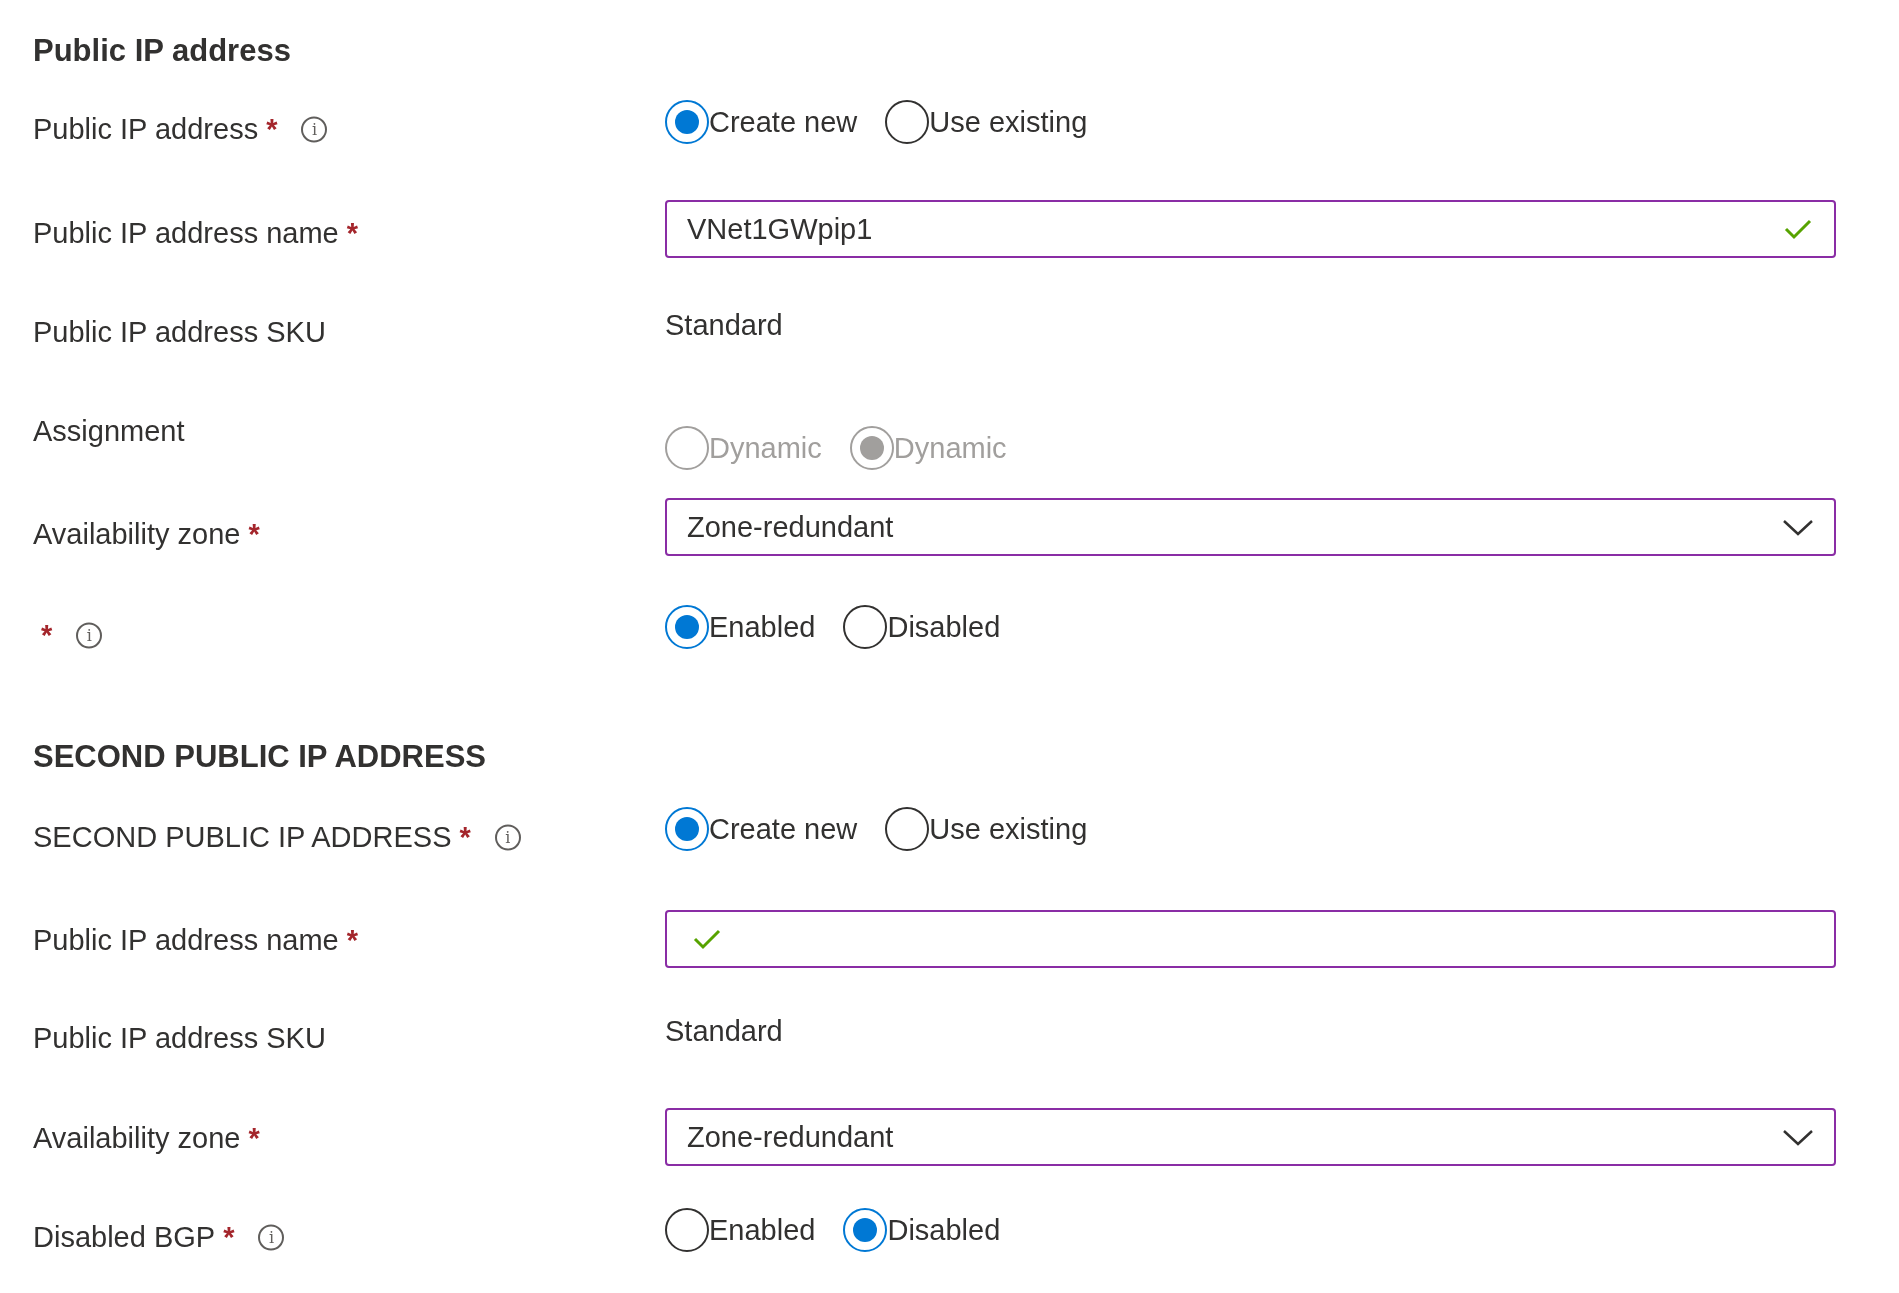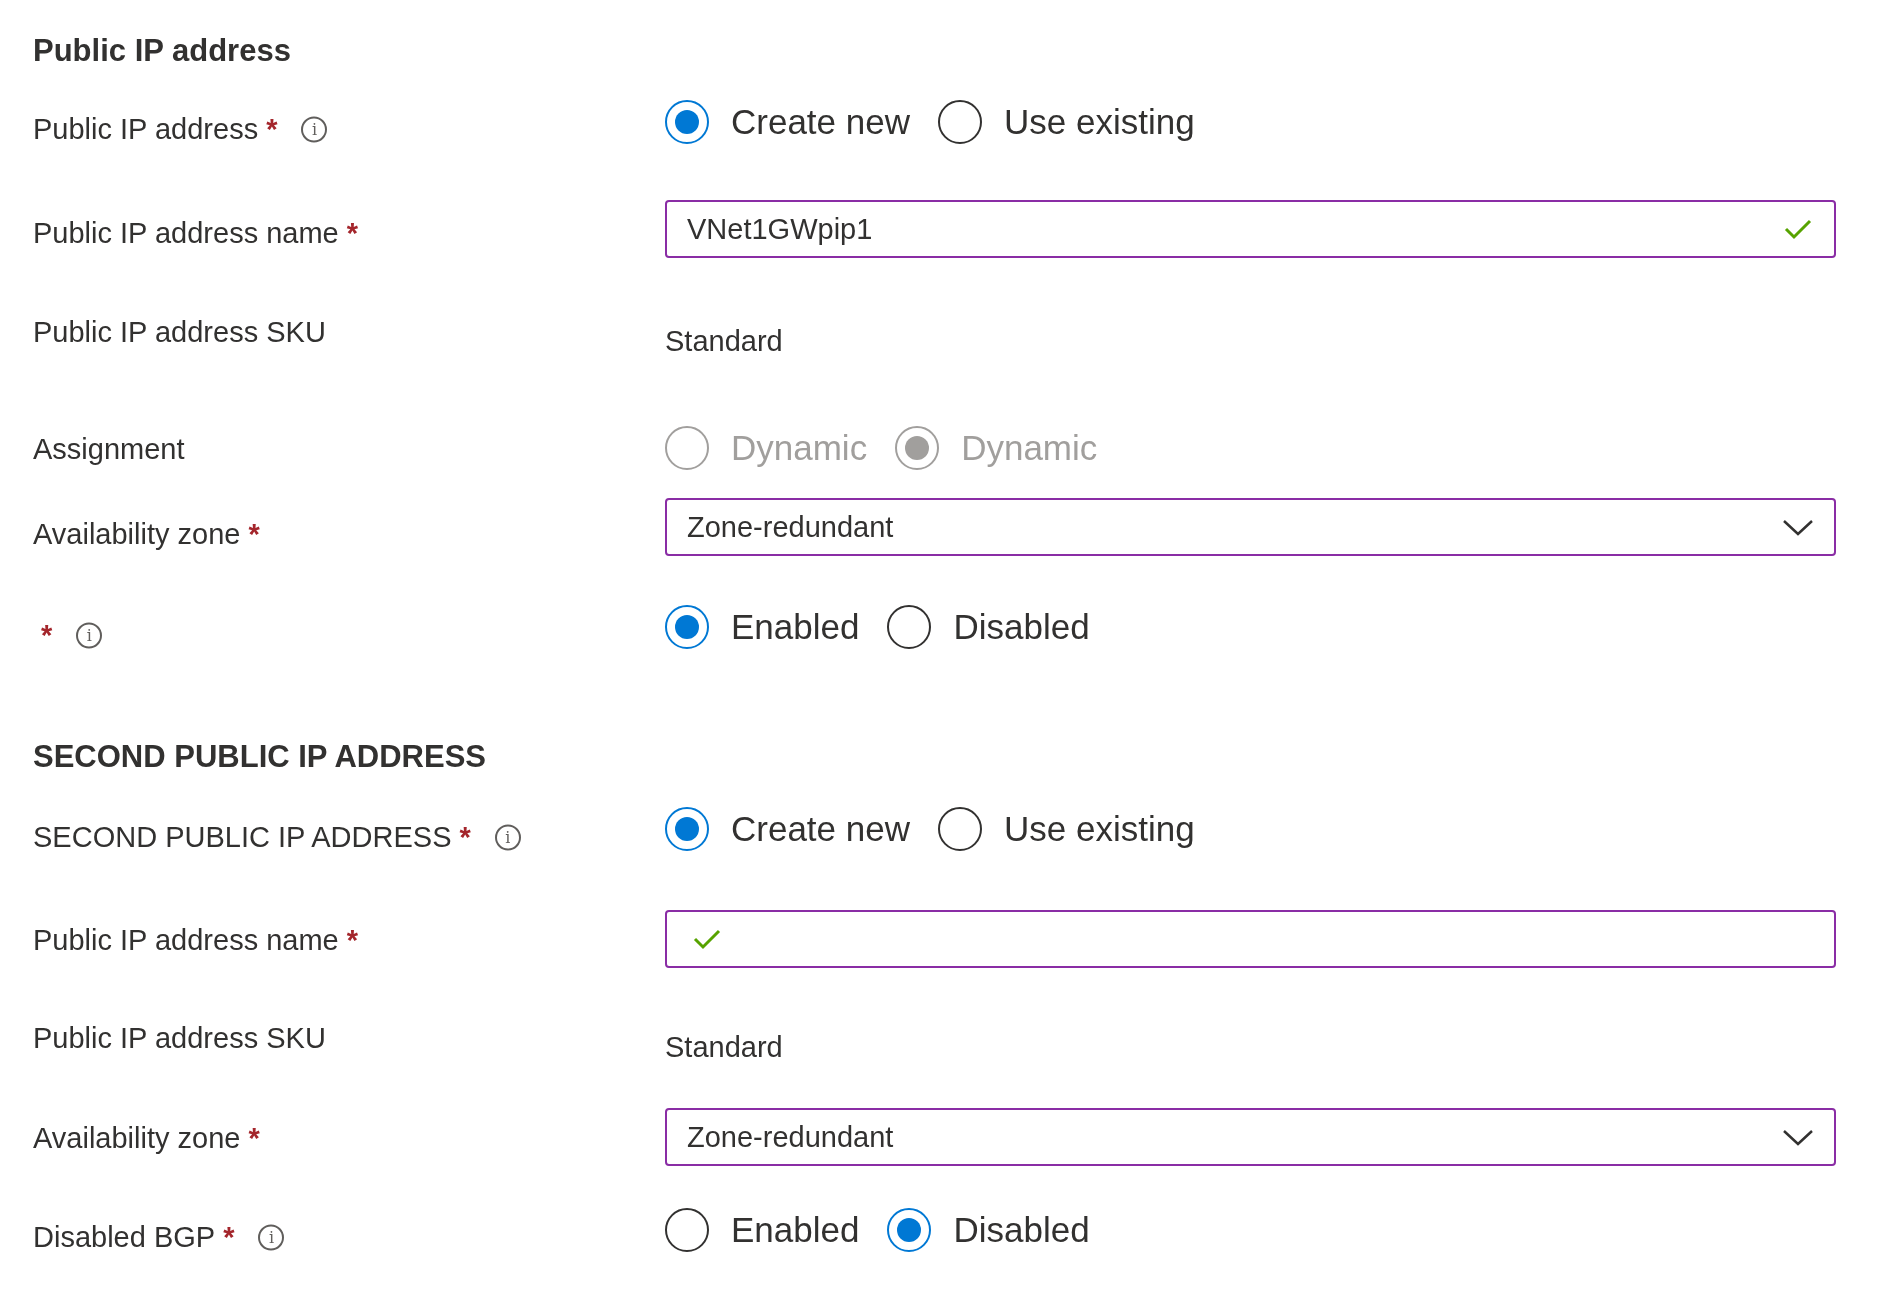--- a/index.html
+++ b/index.html
@@ -11,30 +11,30 @@
   .req { color: #a4262c; margin-left: 8px; font-weight: bold; }
   .info { width: 26px; height: 26px; border: 2px solid #605e5c; border-radius: 50%; box-sizing: border-box;
           display: inline-flex; align-items: center; justify-content: center; margin-left: 24px;
           font-size: 16px; color: #605e5c; font-family: "DejaVu Serif", serif; }
   .radio-group { left: 665px; transform: translateY(-50%); display: flex; align-items: center; white-space: nowrap; }
   .radio { display: flex; align-items: center; margin-right: 28px; cursor: pointer; }
   .circle { width: 44px; height: 44px; border-radius: 50%; box-sizing: border-box; border: 2px solid #323130;
             display: flex; align-items: center; justify-content: center; background: #fff; }
   .circle.checked { border-color: #0078d4; }
   .circle.checked .dot { width: 24px; height: 24px; border-radius: 50%; background: #0078d4; }
-  .radio-text { font-size: 35px; margin-left: 22px; color: #323130; }
+  .radio-text { font-size: 29px; color: #323130; }
   .radio.disabled .circle { border-color: #a19f9d; }
   .radio.disabled .circle.checked .dot { background: #a19f9d; }
   .radio.disabled .radio-text { color: #a19f9d; }
   .field { left: 665px; width: 1171px; height: 58px; box-sizing: border-box; border: 2px solid #8a2da5;
            border-radius: 4px; display: flex; align-items: center; padding-left: 20px; background: #fff; }
   .field-text { font-size: 29px; color: #323130; flex: 1; }
   .check-icon { width: 40px; height: 40px; margin-right: 16px; }
   .chev-icon { width: 40px; height: 40px; margin-right: 16px; }
-  .static-value { left: 665px; font-size: 29px; color: #323130; transform: translateY(-50%); margin-top: 16px; }
+  .static-value { left: 665px; font-size: 29px; color: #323130; transform: translateY(-50%); }
   .caret { display: inline-block; width: 1px; height: 24px; background: #c8c6c4; margin-left: 3px; vertical-align: middle; }
 </style>
 </head>
 <body>
 
 <div class="abs section-title" style="top:51px">Public IP address</div>
 
 <div class="abs label" style="top:129px">
   <span>Public IP address</span>
   <span class="req">*</span>
@@ -62,21 +62,21 @@
   <svg class="check-icon" viewBox="0 0 40 40">
     <polyline points="8,20 16,28 32,12" fill="none" stroke="#57a300" stroke-width="3"></polyline>
   </svg>
 </div>
 
 <div class="abs label" style="top:332px">
   <span>Public IP address SKU</span>
 </div>
 <div class="abs static-value" style="top:325px">Standard</div>
 
-<div class="abs label" style="top:449px">
+<div class="abs label" style="top:431px">
   <span>Assignment</span>
 </div>
 <div class="abs radio-group" style="top:448px">
   <div class="radio disabled">
     <span class="circle"></span>
     <span class="radio-text">Dynamic</span>
   </div>
   <div class="radio disabled">
     <span class="circle checked">
         <span class="dot"></span>

